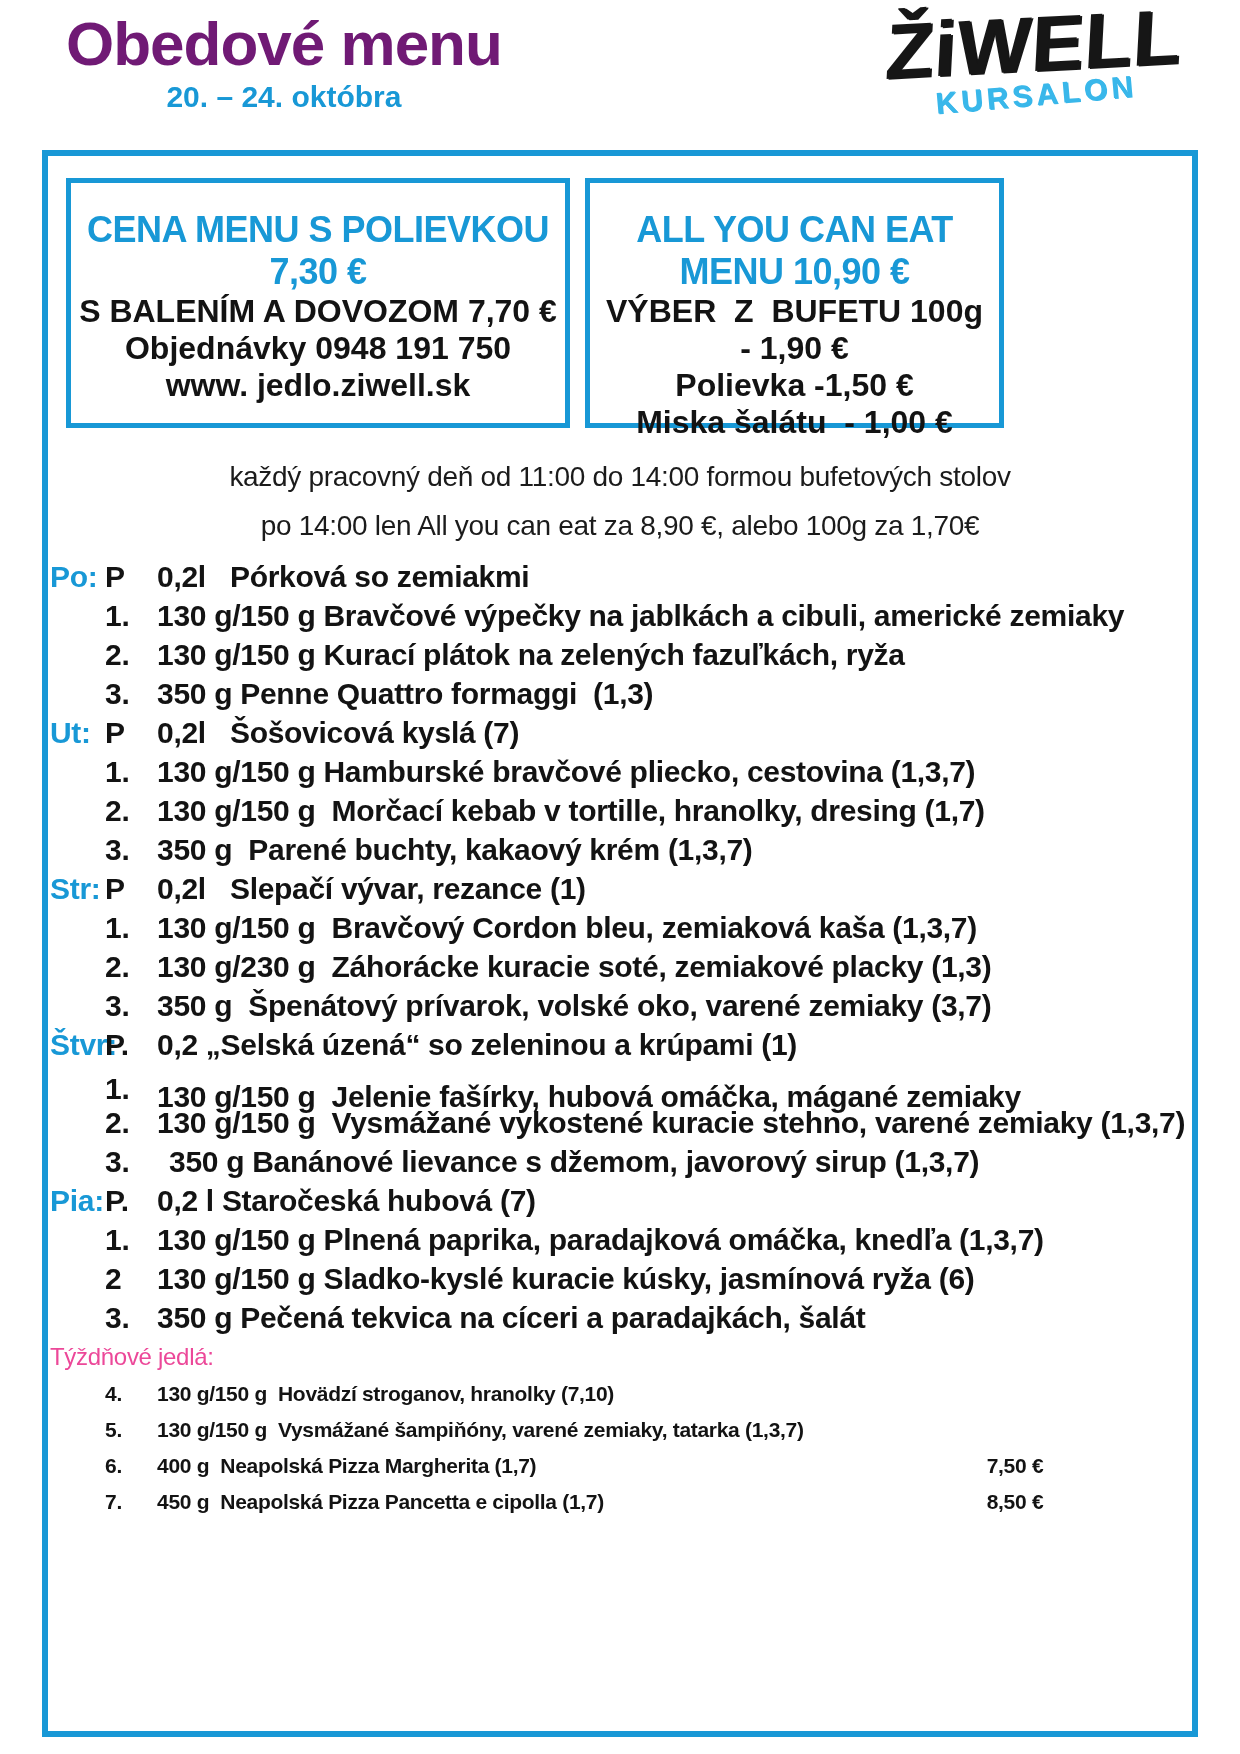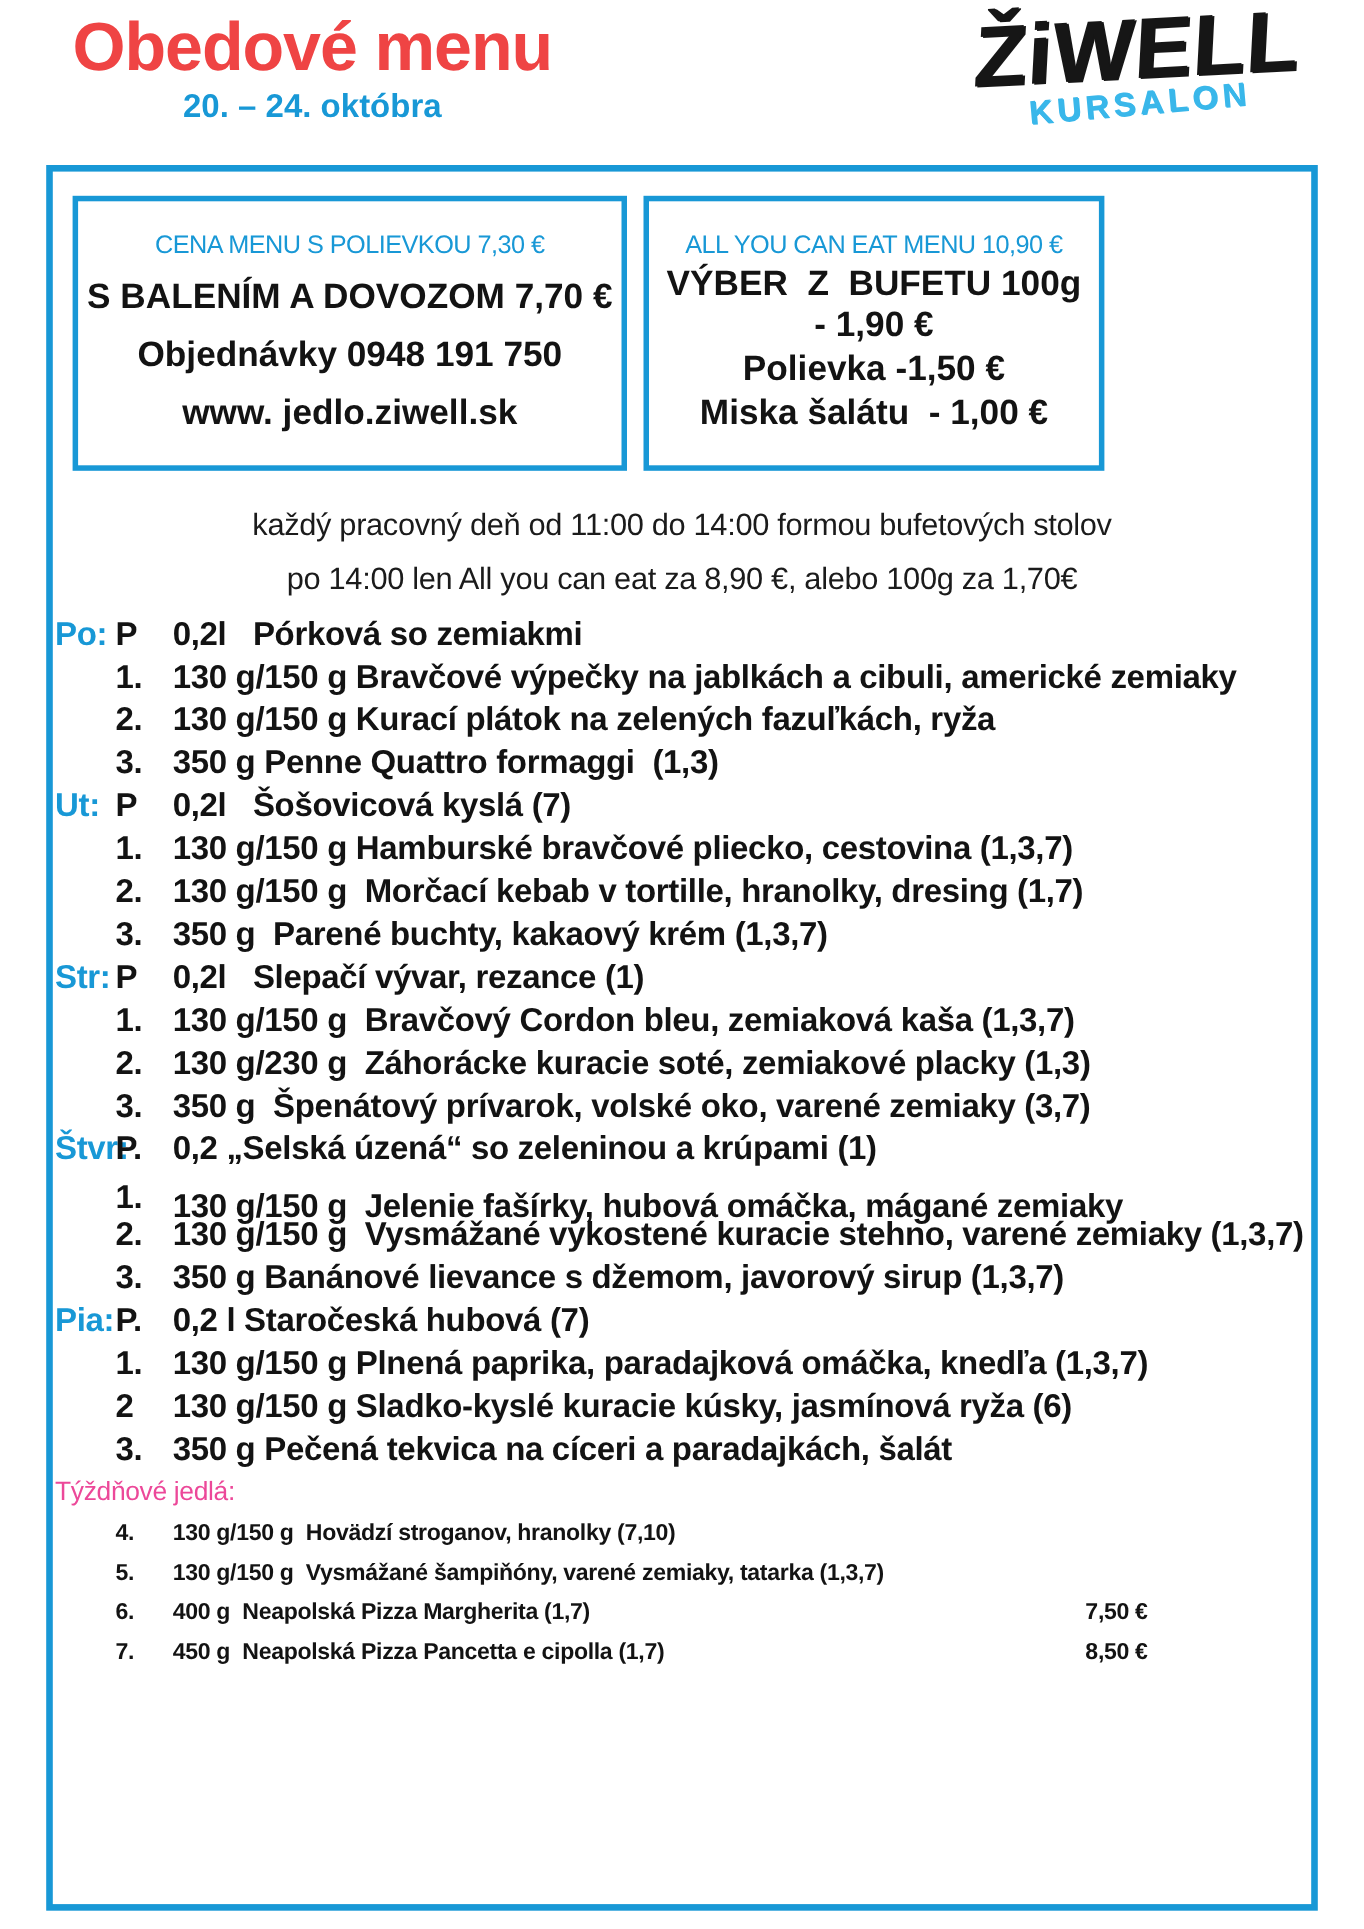--- a/index.html
+++ b/index.html
@@ -2,42 +2,42 @@
 <html><head>
 <meta charset="utf-8">
 <style>
   html,body{margin:0;padding:0;}
   body{
     width:1240px;height:1754px;background:#ffffff;position:relative;
     font-family:"Liberation Sans", sans-serif;color:#131313;overflow:hidden;
   }
   
   .title-block{position:absolute;left:66px;top:10px;text-align:center;}
-  .page-title{font-size:62px;font-weight:bold;color:#ef4444;letter-spacing:-1px;line-height:1.1;}
+  .page-title{font-size:62px;font-weight:bold;color:#701a75;letter-spacing:-1px;line-height:1.1;}
   .date-range{font-size:30px;font-weight:bold;color:#1898d6;margin-top:2px;}
   .logo{position:absolute;right:58px;top:2px;text-align:center;transform:rotate(-3deg);}
   .logo-brand{
     font-size:78px;font-weight:bold;color:#161616;letter-spacing:1px;line-height:1.1;
     transform:skewX(-6deg);display:inline-block;text-shadow:2px 1px 0 #161616;
   }
   .logo-sub{
     font-size:30px;font-weight:bold;color:#39b7ea;letter-spacing:4px;margin-top:-10px;
     transform:rotate(-2deg);text-shadow:1px 1px 0 #39b7ea;
   }
   
   .outer{position:absolute;left:42px;top:150px;width:1144px;height:1575px;border:6px solid #1898d6;}
   
   .pbox{
     position:absolute;top:22px;height:250px;border:5px solid #1898d6;box-sizing:border-box;
     display:flex;flex-direction:column;justify-content:space-between;
     padding:26px 8px 30px;text-align:center;
   }
   .pbox-left{left:18px;width:504px;}
   .pbox-right{left:537px;width:419px;}
-  .pbox-heading{color:#1898d6;font-size:23px;font-weight:normal;letter-spacing:-0.5px;}
+  .pbox-heading{color:#1898d6;font-size:36px;font-weight:bold;letter-spacing:-0.5px;}
   .pbox-line{color:#131313;font-size:32px;font-weight:bold;white-space:pre-wrap;}
   
   .intro{position:absolute;left:0;top:296px;width:100%;text-align:center;}
   .intro-line{font-size:28px;font-weight:500;color:#1b1b1b;line-height:49px;letter-spacing:-0.3px;}
   
   .menu{position:absolute;left:2px;top:401px;right:6px;}
   .row{
     display:grid;grid-template-columns:55px 52px 685px 1fr;align-items:center;
     height:39px;font-weight:bold;font-size:30px;letter-spacing:-0.3px;
   }
@@ -173,21 +173,21 @@
   </div>
         <div class="row">
     <span class="day"></span>
     <span class="num">2.</span>
     <span class="txt" style="grid-column: 3 / 5;">130 g/150 g  Vysmážané vykostené kuracie stehno, varené zemiaky (1,3,7)</span>
 
   </div>
         <div class="row">
     <span class="day"></span>
     <span class="num">3.</span>
-    <span class="txt" style="grid-column: 3 / 5;">350 g Banánové lievance s džemom, javorový sirup (1,3,7)</span>
+    <span class="txt" style="grid-column: 3 / 5; margin-left: 12px;">350 g Banánové lievance s džemom, javorový sirup (1,3,7)</span>
 
   </div>
         <div class="row">
     <span class="day">Pia:</span>
     <span class="num">P.</span>
     <span class="txt" style="grid-column: 3 / 5;">0,2 l Staročeská hubová (7)</span>
 
   </div>
         <div class="row">
     <span class="day"></span>

